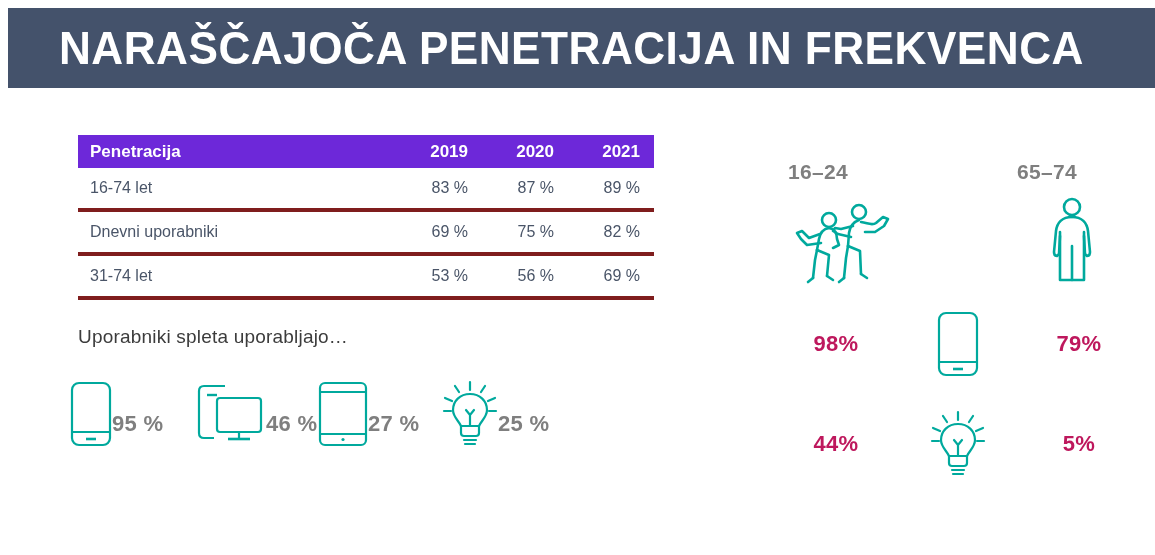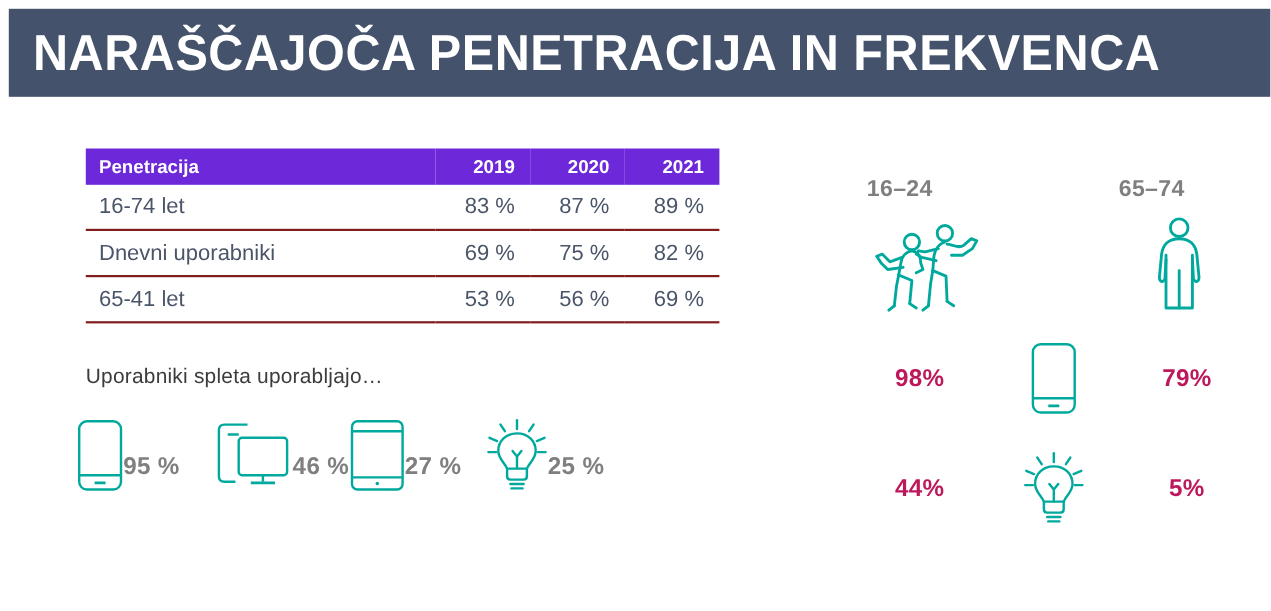--- a/index.html
+++ b/index.html
@@ -21,20 +21,21 @@
     position: absolute;
     left: 8px;
     top: 8px;
     width: 1147px;
     height: 80px;
     background: #44526B;
     display: flex;
     align-items: center;
     box-sizing: border-box;
     padding-left: 22px;
+    justify-content: center;
   }
   .title-text {
     color: #ffffff;
     font-family: "Liberation Sans Narrow", "Liberation Sans", sans-serif;
     font-size: 46px;
     font-weight: bold;
     letter-spacing: 0.5px;
     line-height: 1;
     white-space: nowrap;
     transform: scaleX(0.96);
@@ -64,37 +65,37 @@
     padding: 0;
     text-align: right;
     vertical-align: middle;
   }
   .pen-table th.col-label {
     text-align: left;
     padding-left: 12px;
   }
   .pen-table td {
     color: #4A5568;
-    font-size: 20px;
+    font-size: 16px;
     height: 40px;
     padding: 0;
     text-align: right;
     vertical-align: middle;
-    border-bottom: 2px solid #7f1d1d;
+    border-bottom: 4px solid #7f1d1d;
   }
   .pen-table td.col-label {
     text-align: left;
     padding-left: 12px;
   }
   .pen-table th.c-y, .pen-table td.c-y { width: 72px; padding-right: 14px; }
   .pen-table th.col-label, .pen-table td.col-label { width: 306px; }
 
   
   .subtitle {
-    margin-top: 38px;
+    margin-top: 26px;
     color: #3C3C3C;
     font-size: 19px;
     font-weight: normal;
     letter-spacing: 0.2px;
   }
 
   
   .device-strip {
     position: absolute;
     left: 70px;
@@ -205,21 +206,21 @@
         <td class="c-y">87 %</td>
         <td class="c-y">89 %</td>
       </tr>
       <tr>
         <td class="col-label">Dnevni uporabniki</td>
         <td class="c-y">69 %</td>
         <td class="c-y">75 %</td>
         <td class="c-y">82 %</td>
       </tr>
       <tr>
-        <td class="col-label">65-41 let</td>
+        <td class="col-label">31-74 let</td>
         <td class="c-y">53 %</td>
         <td class="c-y">56 %</td>
         <td class="c-y">69 %</td>
       </tr>
     </tbody>
   </table>
 
   <div class="subtitle">Uporabniki spleta uporabljajo…</div>
 </div>
 

